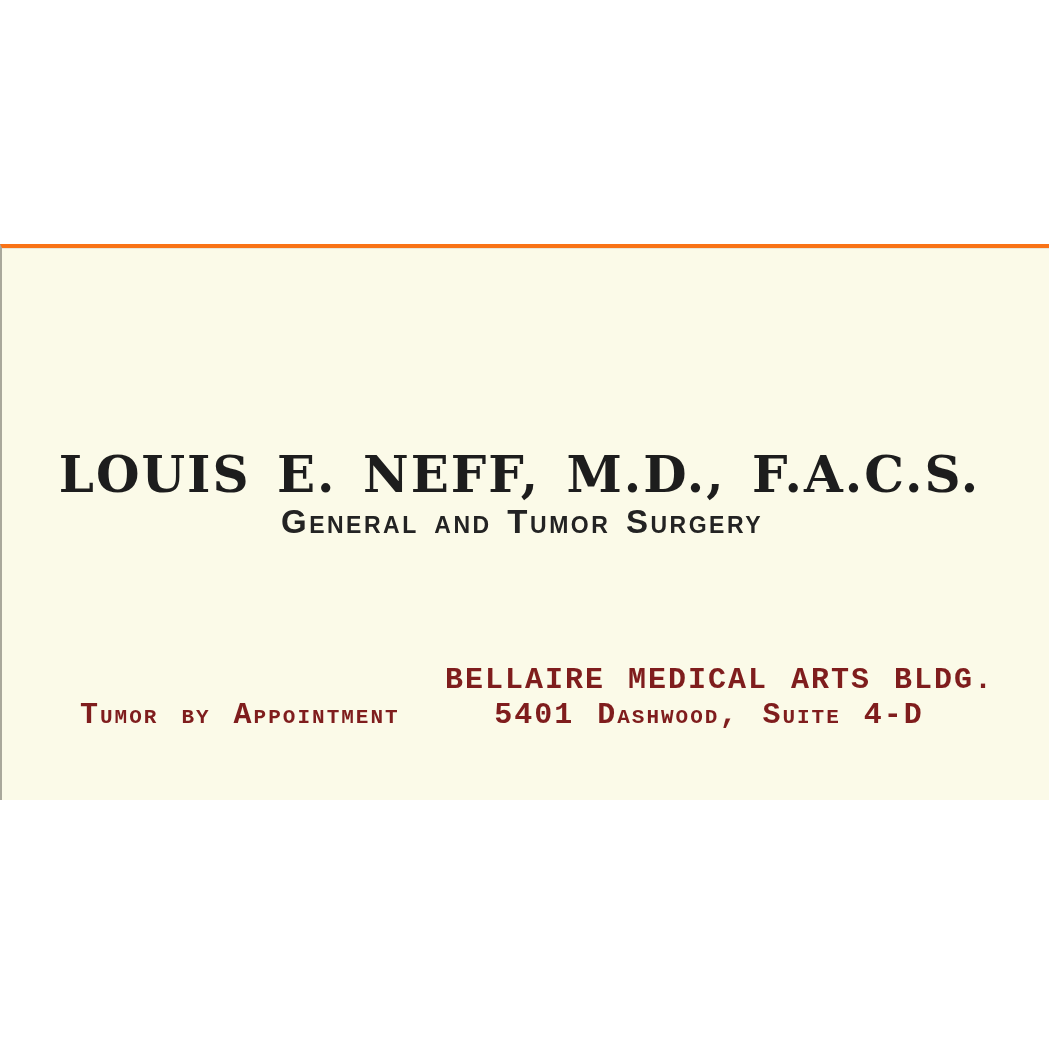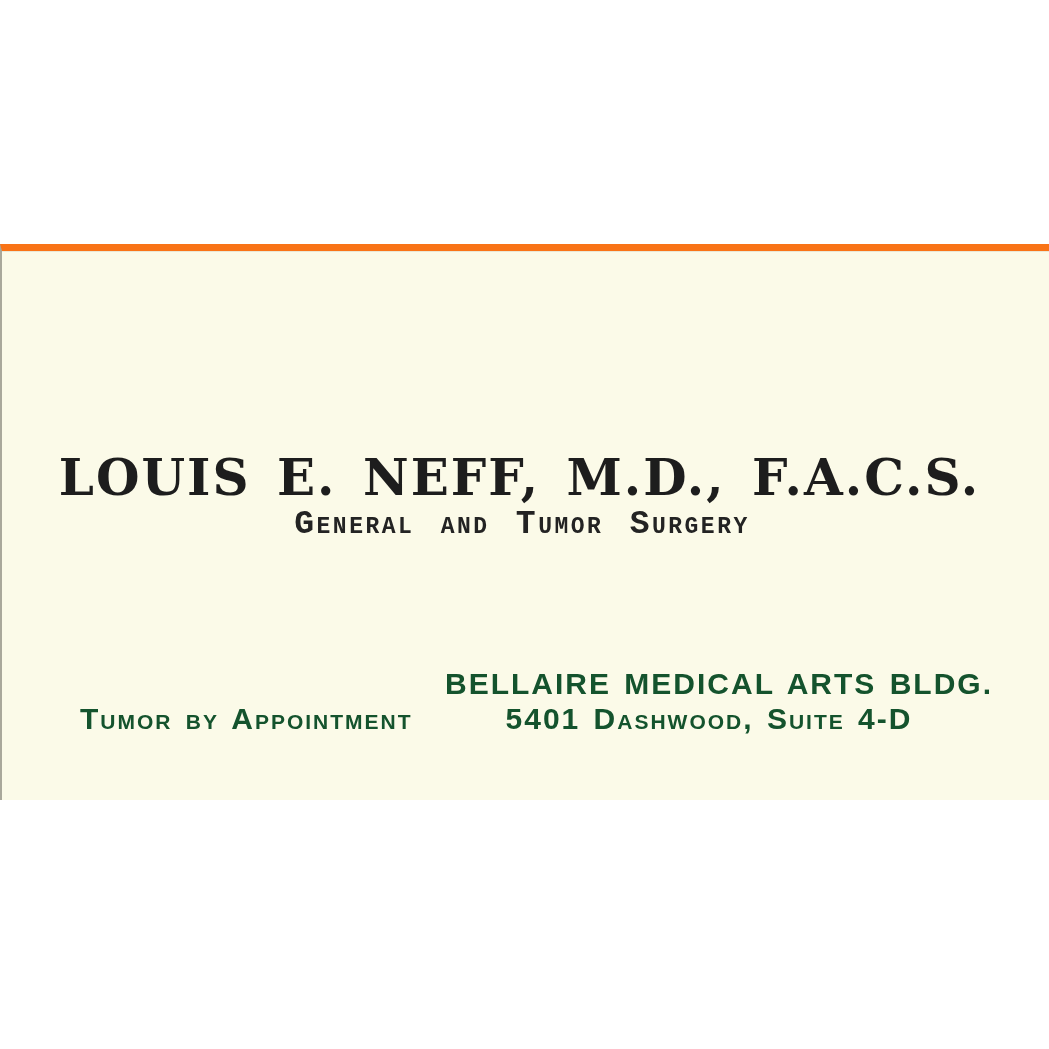--- a/index.html
+++ b/index.html
@@ -16,21 +16,21 @@
     overflow: hidden;
   }
   .card {
     position: absolute;
     left: 0;
     top: 244px;
     width: 1049px;
     height: 556px;
     background: #fbfae8;
     border-left: 2px solid #a9a89b;
-    border-top: 7px solid #f97316;
+    border-top: 4px solid #f97316;
     box-shadow: inset 0 1px 0 #e9e7d6;
     box-sizing: border-box;
   }
   .doctor-name {
     position: absolute;
     left: 0;
     top: 202px;
     width: 1035px;
     text-align: center;
     font-family: "DejaVu Serif", serif;
@@ -41,39 +41,39 @@
     word-spacing: 7px;
     color: #1d1d1d;
     white-space: nowrap;
   }
   .specialty {
     position: absolute;
     left: 0;
     top: 257px;
     width: 1040px;
     text-align: center;
-    font-family: Liberation Mono, monospace;
+    font-family: Liberation Sans, sans-serif;
     font-weight: bold;
     font-variant: small-caps;
     font-size: 33px;
     line-height: 1;
     letter-spacing: 2.5px;
     word-spacing: 4px;
     color: #232323;
     white-space: nowrap;
   }
   .sc-line {
-    font-family: Liberation Sans, sans-serif;
+    font-family: Liberation Mono, monospace;
     font-weight: bold;
     font-variant: small-caps;
     font-size: 30px;
     line-height: 35px;
     letter-spacing: 2px;
     word-spacing: 3px;
-    color: #14532d;
+    color: #7f1d1d;
     white-space: nowrap;
   }
   .contact-left {
     position: absolute;
     left: 78px;
     top: 450px;
     text-align: left;
   }
   .address-right {
     position: absolute;

